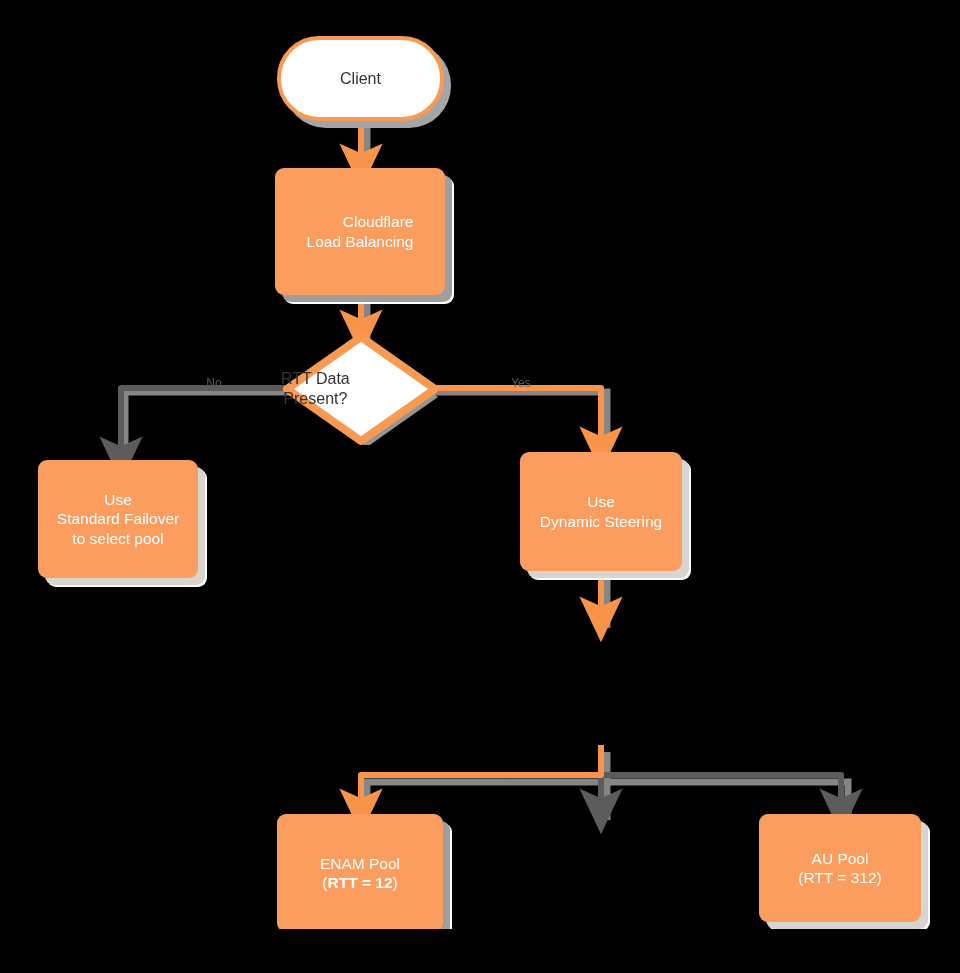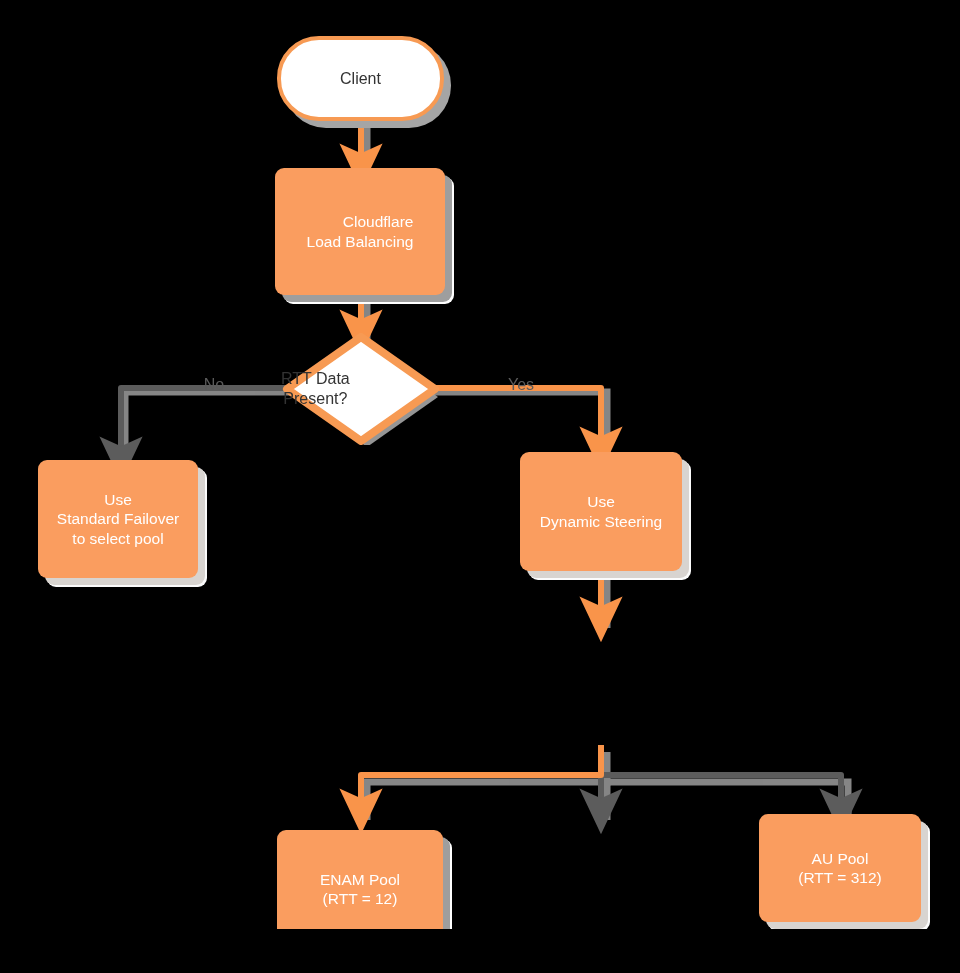--- a/index.html
+++ b/index.html
@@ -66,25 +66,25 @@
     width: 100%; height: 100%;
     display: flex;
     align-items: center;
     text-align: center;
     color: #333333;
     font-size: 16px;
     line-height: 1.25;
     pointer-events: none;
   }
   .nl { display: block; }
-  .bold { font-weight: normal; }
+  .bold { font-weight: bold; }
   .edge-label {
     position: absolute;
     color: #5a5a5a;
-    font-size: 16px;
+    font-size: 12px;
     font-family: "Liberation Sans", sans-serif;
     background: transparent;
     letter-spacing: 0px;
     text-align: center;
   }
 </style>
 </head>
 <body>
 
 <div id="canvas">
@@ -170,21 +170,21 @@
   </div>
 
   <div class="node proc lightshadow" style="left:520px; top:452px; width:162px; height:119px;">
     <span>
       <span class="nl">Use</span>
       <span class="nl">Dynamic Steering</span>
     </span>
   </div>
 
 
-  <div class="node proc" style="left:277px; top:814px; width:166px; height:118px;margin-top:16px;">
+  <div class="node proc" style="left:277px; top:814px; width:166px; height:118px;">
     <span>
       <span class="nl">ENAM Pool</span>
       <span class="nl"><span>(</span><span class="bold">RTT = 12</span><span>)</span></span>
     </span>
   </div>
 
 
   <div class="node proc lightshadow" style="left:759px; top:814px; width:162px; height:108px;">
     <span>
       <span class="nl">AU Pool</span>

